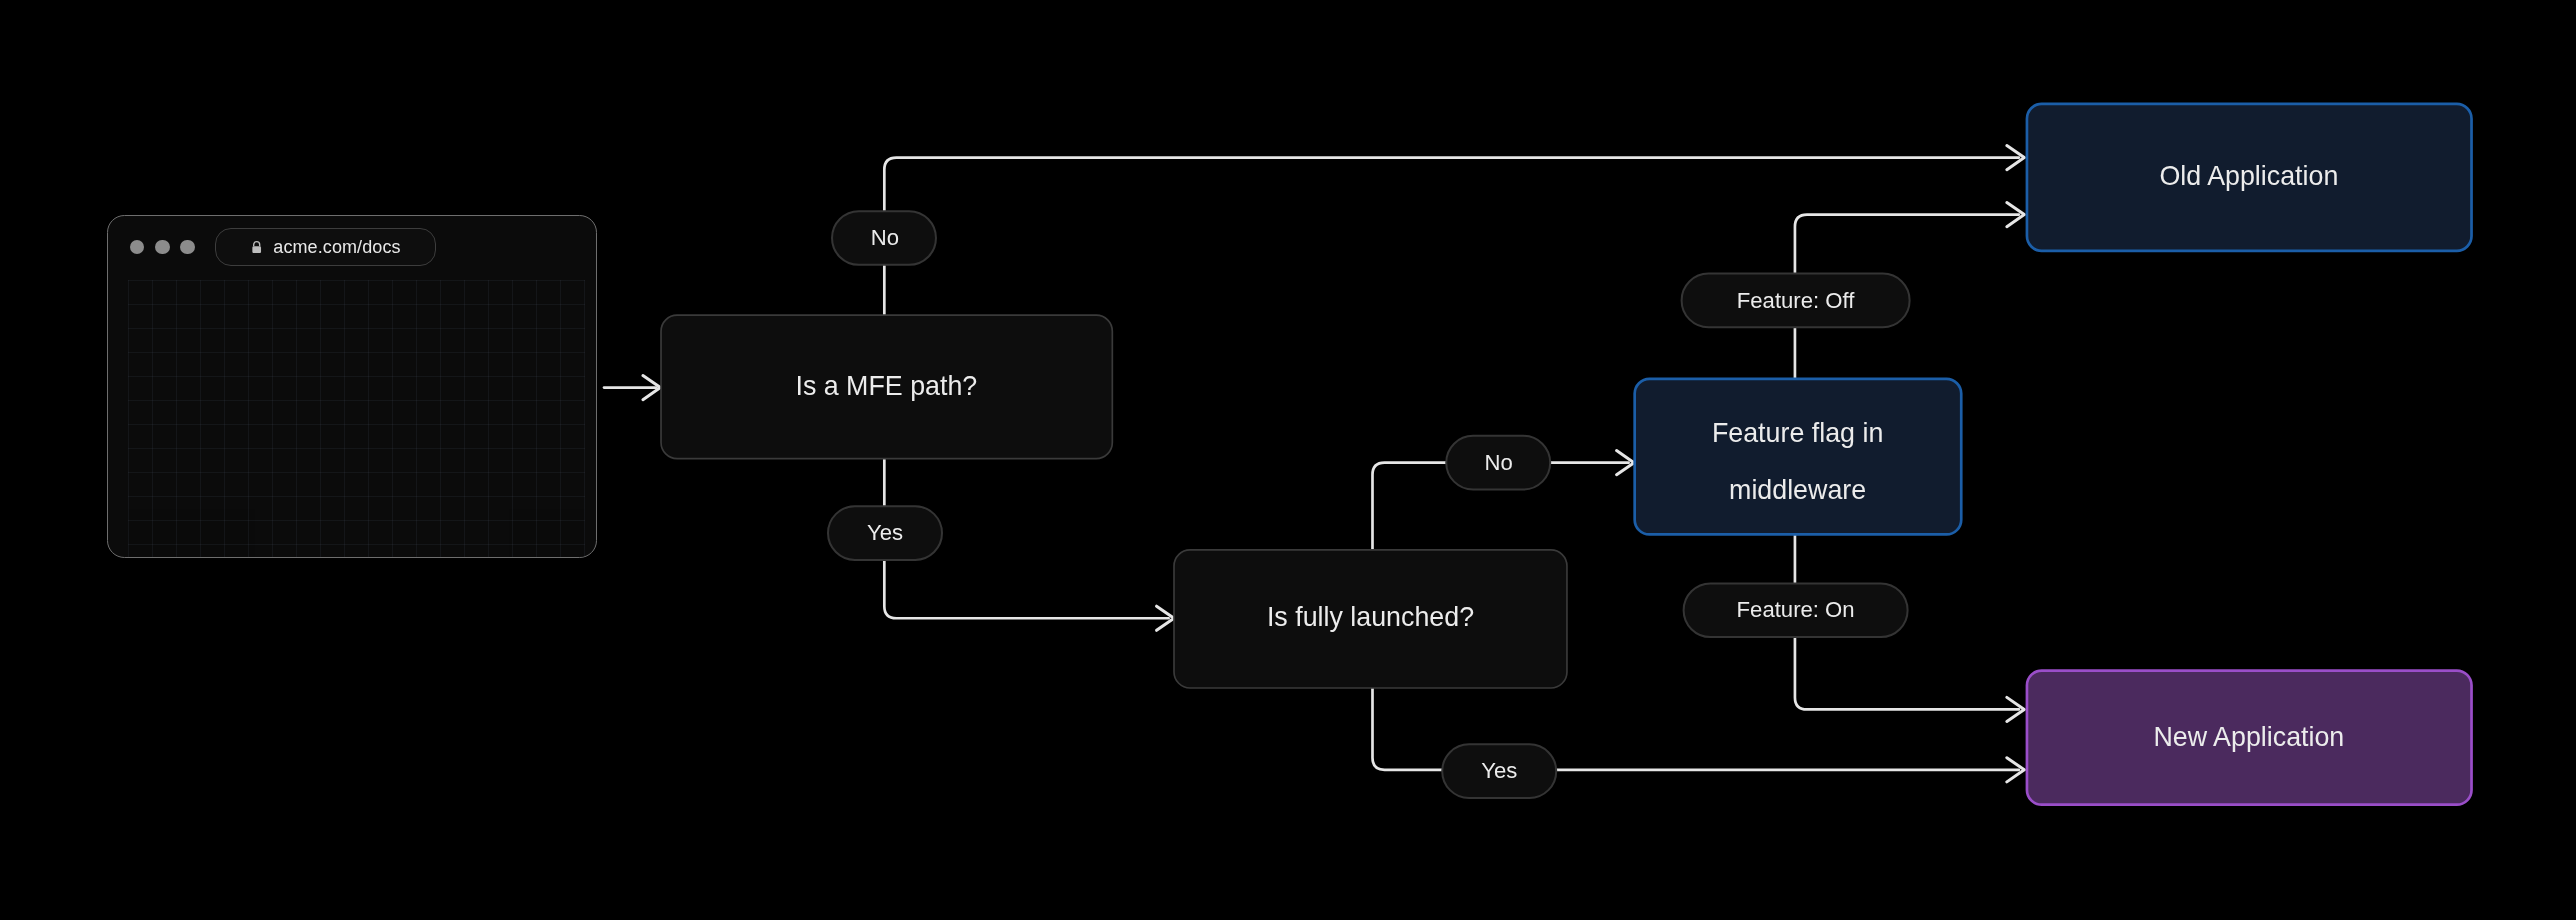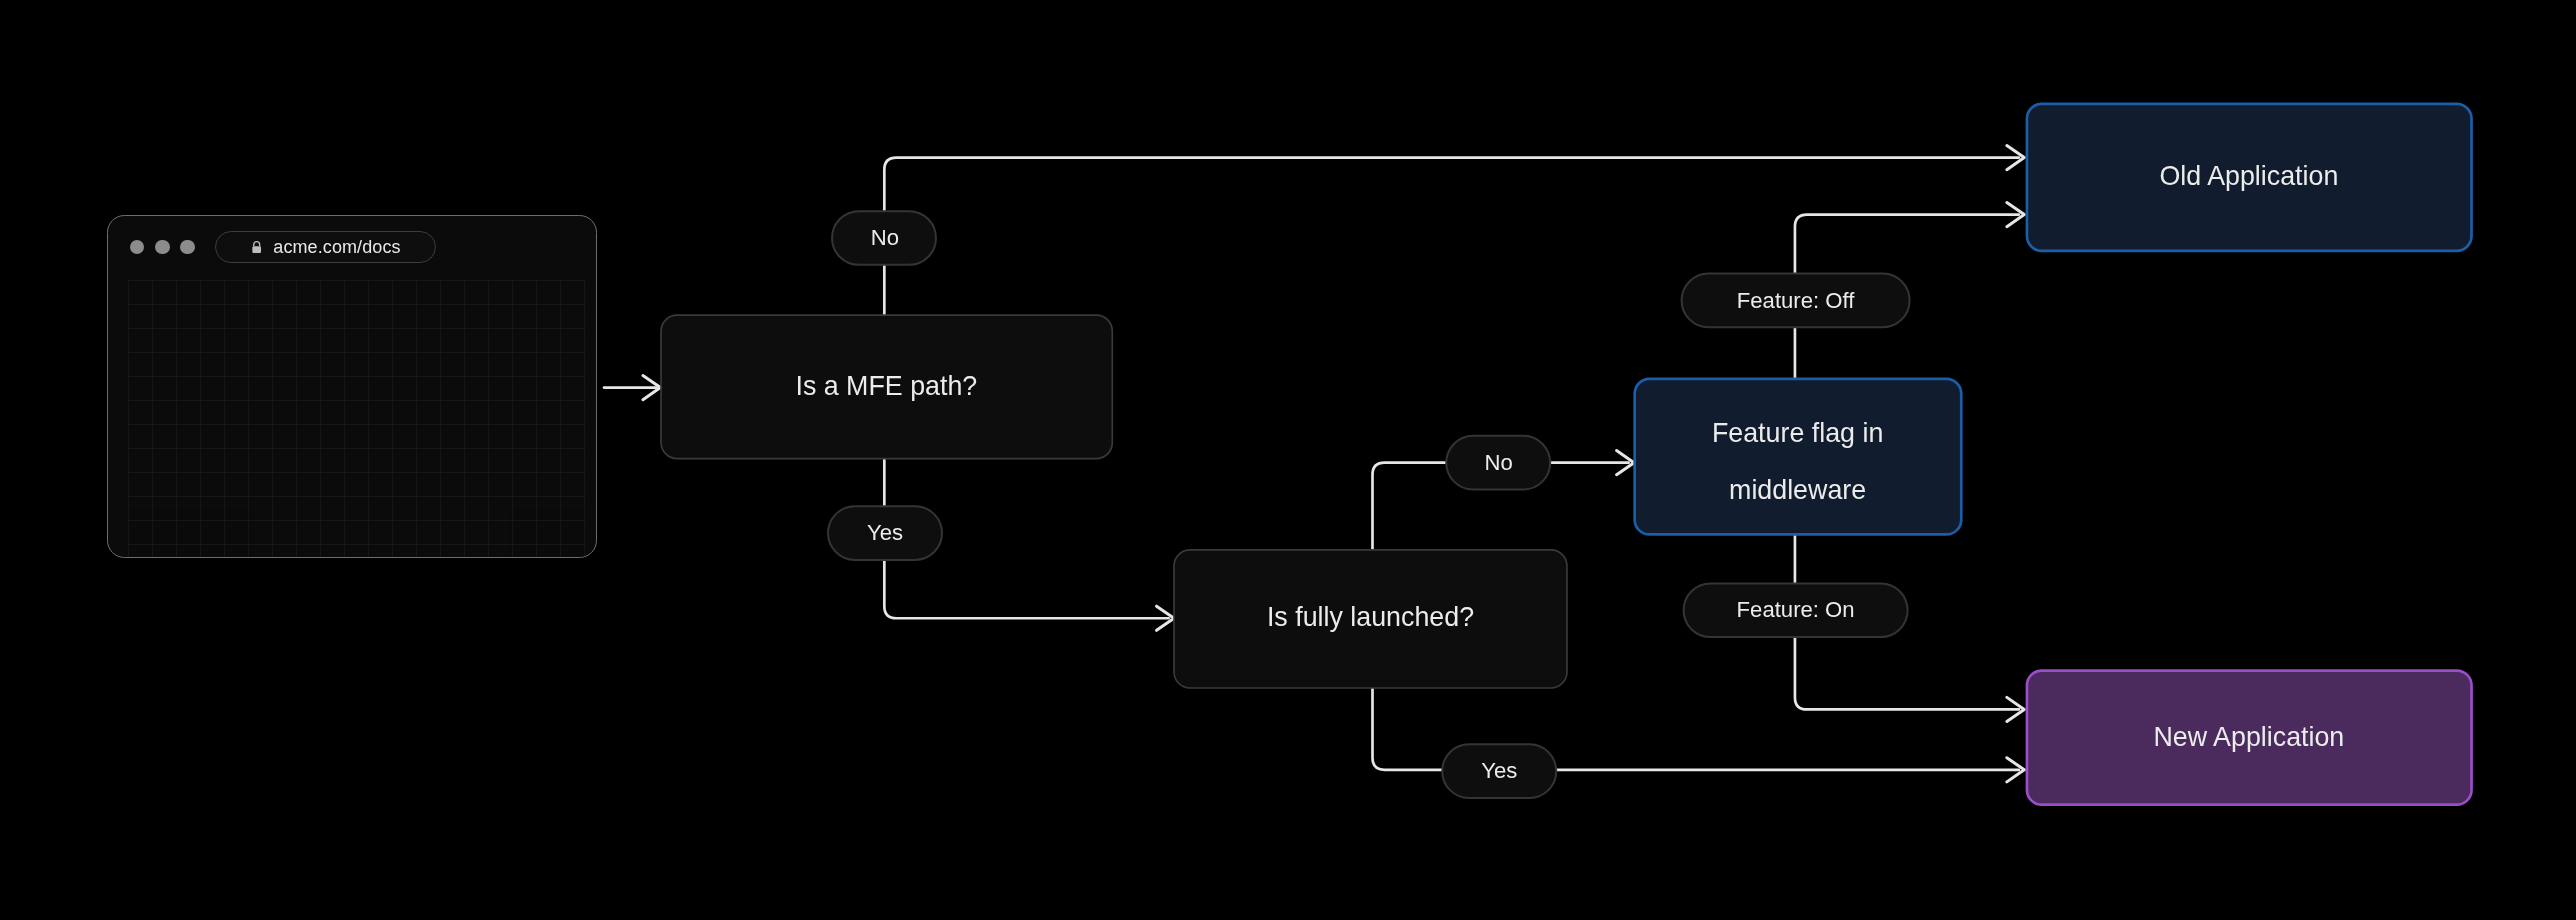--- a/index.html
+++ b/index.html
@@ -47,21 +47,21 @@
     margin-left: 21.5px;
   }
   .light {
     width: 14.8px;
     height: 14.8px;
     border-radius: 50%;
     background: #8c8c8c;
   }
   .url-pill {
     margin-left: 20px;
-    height: 32px;
+    height: 38px;
     min-width: 221px;
     box-sizing: border-box;
     border: 1.3px solid #3d3d3d;
     border-radius: 16px;
     background: #0e0e0e;
     display: flex;
     align-items: center;
     justify-content: center;
     gap: 11px;
     padding: 0 17.4px;

